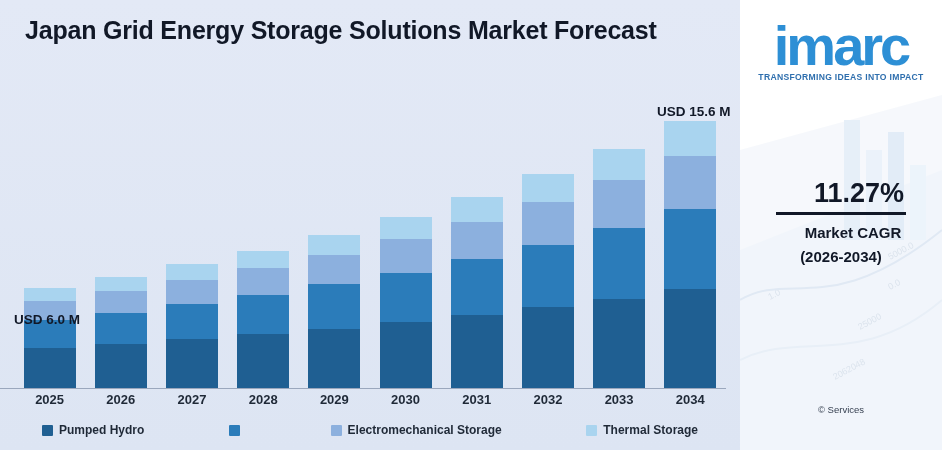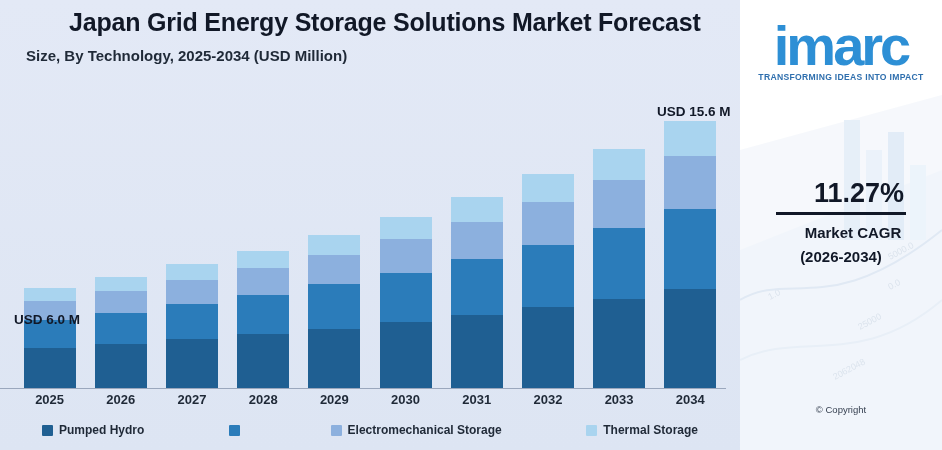--- a/index.html
+++ b/index.html
@@ -15,24 +15,23 @@
     background:#dfe6f4;
     box-sizing:border-box;
   }
   
   #chart-panel{
     position:absolute;left:0;top:0;width:740px;height:450px;
     background:linear-gradient(180deg,#e3e9f6 0%,#dde5f3 100%);
     box-sizing:border-box;
   }
   #chart-title{
-    position:absolute;left:25px;top:8px;
+    position:absolute;left:25px;top:16px;
     font-size:25px;font-weight:bold;color:#111827;
     letter-spacing:-0.2px;
-    margin-left:44px;
   }
   #chart-subtitle{
     position:absolute;left:26px;top:47px;
     font-size:15px;font-weight:bold;color:#1f2937;
   }
   #plot{
     position:absolute;left:14px;top:96px;width:712px;height:292px;
   }
   #bars{
     position:absolute;left:0;bottom:0;width:712px;height:292px;
@@ -108,21 +107,20 @@
   }
 </style>
 </head>
 <body>
 
 <div id="page">
 
   <div id="chart-panel">
 
     <div id="chart-title">Japan Grid Energy Storage Solutions Market Forecast</div>
-    <div id="chart-subtitle">Size, By Technology, 2025-2034 (USD Million)</div>
 
     <div id="plot">
       <div id="bars">
           <div class="bar-group">
             <div class="seg" style="height: 13.0149px; background: rgb(169, 212, 239);"></div>
             <div class="seg" style="height: 19.0217px; background: rgb(140, 176, 222);"></div>
             <div class="seg" style="height: 28.032px; background: rgb(43, 124, 186);"></div>
             <div class="seg" style="height: 40.0457px; background: rgb(31, 95, 146);"></div>
           </div>
           <div class="bar-group">
@@ -239,15 +237,15 @@
     </svg>
 
     <div id="logo">imarc</div>
     <div id="logo-tagline">TRANSFORMING IDEAS INTO IMPACT</div>
 
     <div id="cagr-value">11.27%</div>
     <div id="cagr-rule"></div>
     <div id="cagr-label">Market CAGR</div>
     <div id="cagr-period">(2026-2034)</div>
 
-    <div id="copyright">© Copyright</div>
+    <div id="copyright">© Services</div>
   </div>
 </div>
 
 </body></html>

